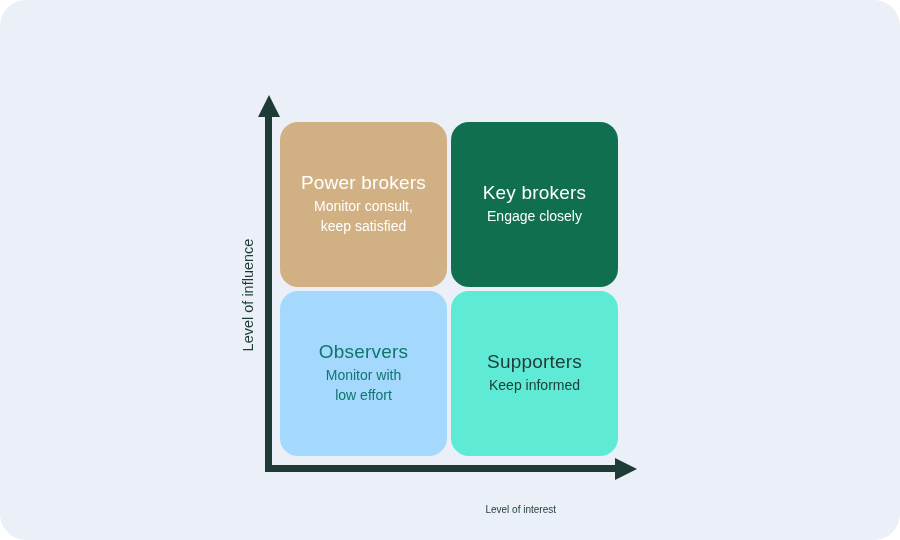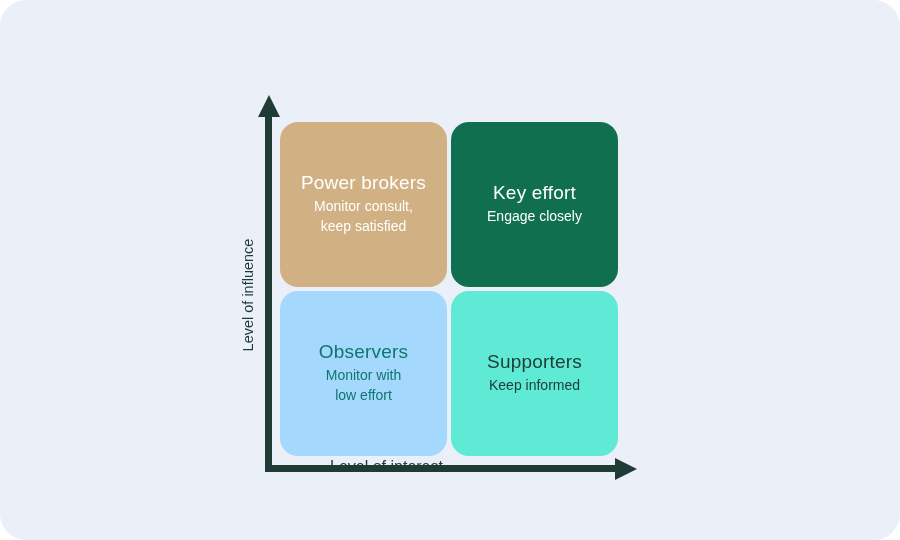--- a/index.html
+++ b/index.html
@@ -66,24 +66,24 @@
     width: 115px;
     text-align: center;
     font-size: 14.5px;
     transform: rotate(-90deg);
     transform-origin: center;
     white-space: nowrap;
   }
   .x-label {
     position: absolute;
     left: 330px;
-    top: 458px;
+    top: 504px;
     width: 226px;
-    text-align: left;
-    font-size: 16px;
+    text-align: right;
+    font-size: 10px;
   }
   
   .matrix {
     position: absolute;
     left: 280px;
     top: 122px;
     width: 338px;
     height: 334px;
     display: grid;
     grid-template-columns: 1fr 1fr;
@@ -130,21 +130,21 @@
 
     <div class="quadrant" style="background: rgb(209, 177, 131); color: rgb(255, 255, 255);">
       <div class="q-title">Power brokers</div>
       <div class="q-sub">
         <span>Monitor consult,</span>
         <span>keep satisfied</span>
       </div>
     </div>
 
     <div class="quadrant" style="background: rgb(15, 111, 78); color: rgb(255, 255, 255);">
-      <div class="q-title">Key effort</div>
+      <div class="q-title">Key brokers</div>
       <div class="q-sub">
         <span>Engage closely</span>
       </div>
     </div>
 
     <div class="quadrant" style="background: rgb(164, 216, 252); color: #0f766e;">
       <div class="q-title">Observers</div>
       <div class="q-sub">
         <span>Monitor with</span>
         <span>low effort</span>

